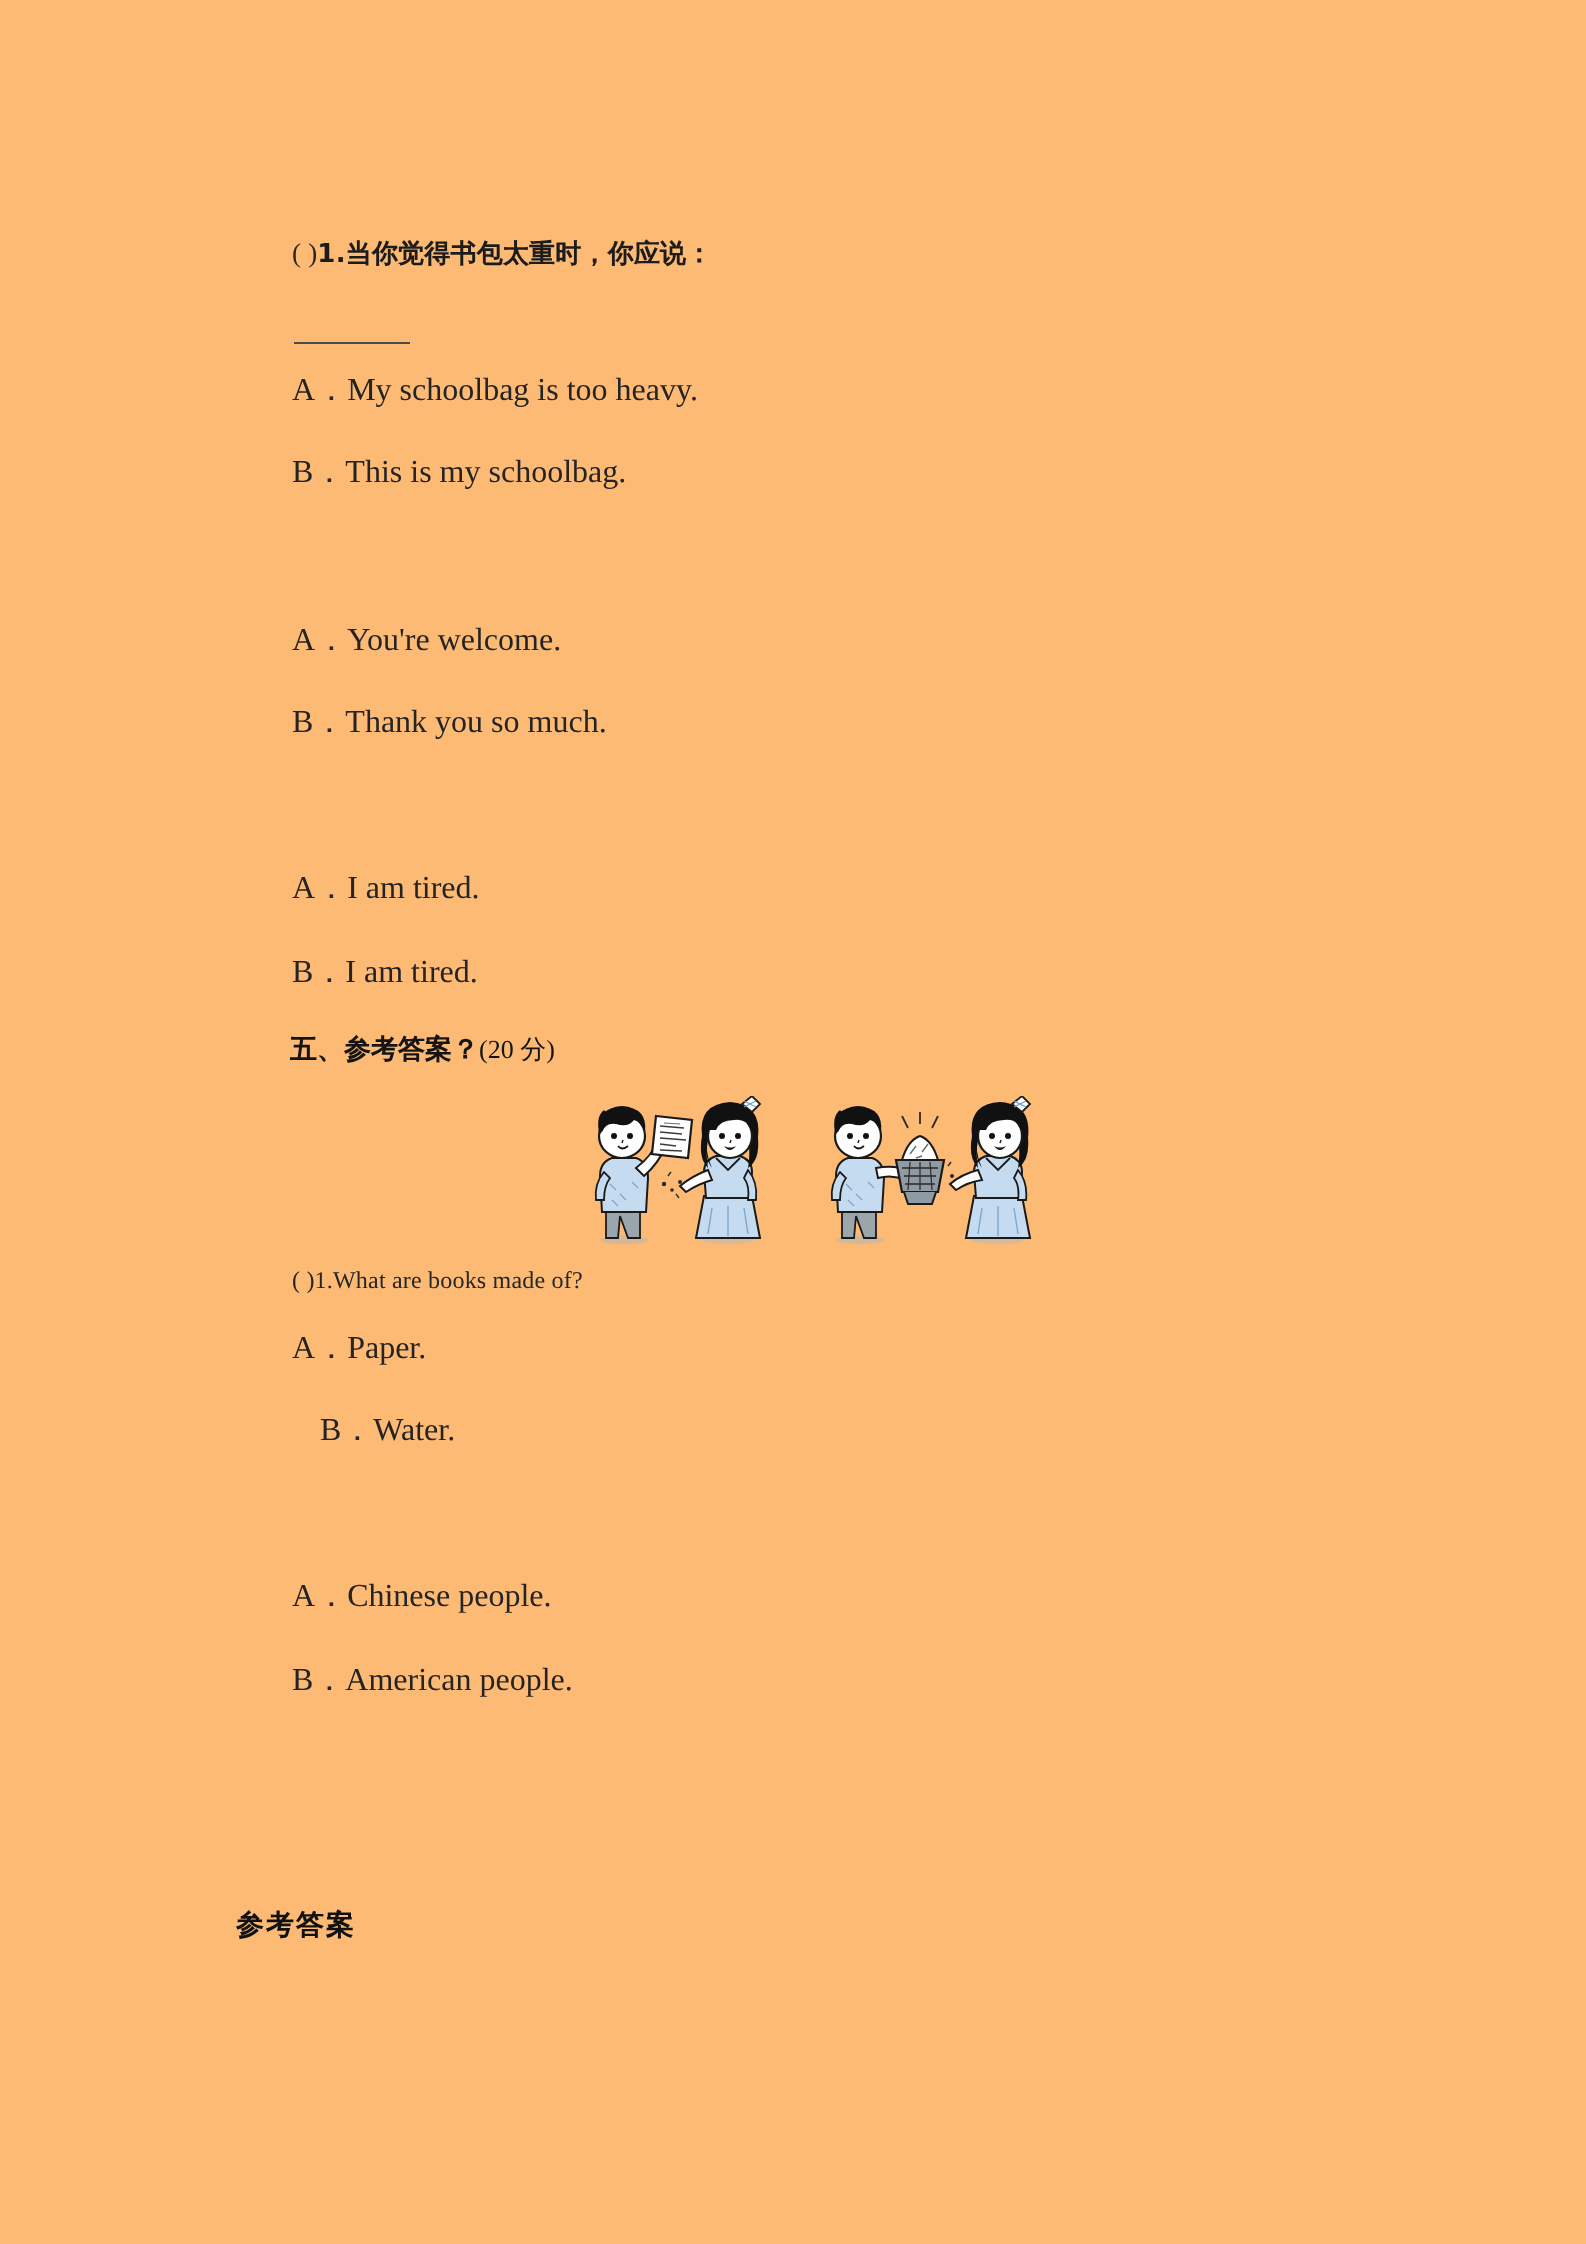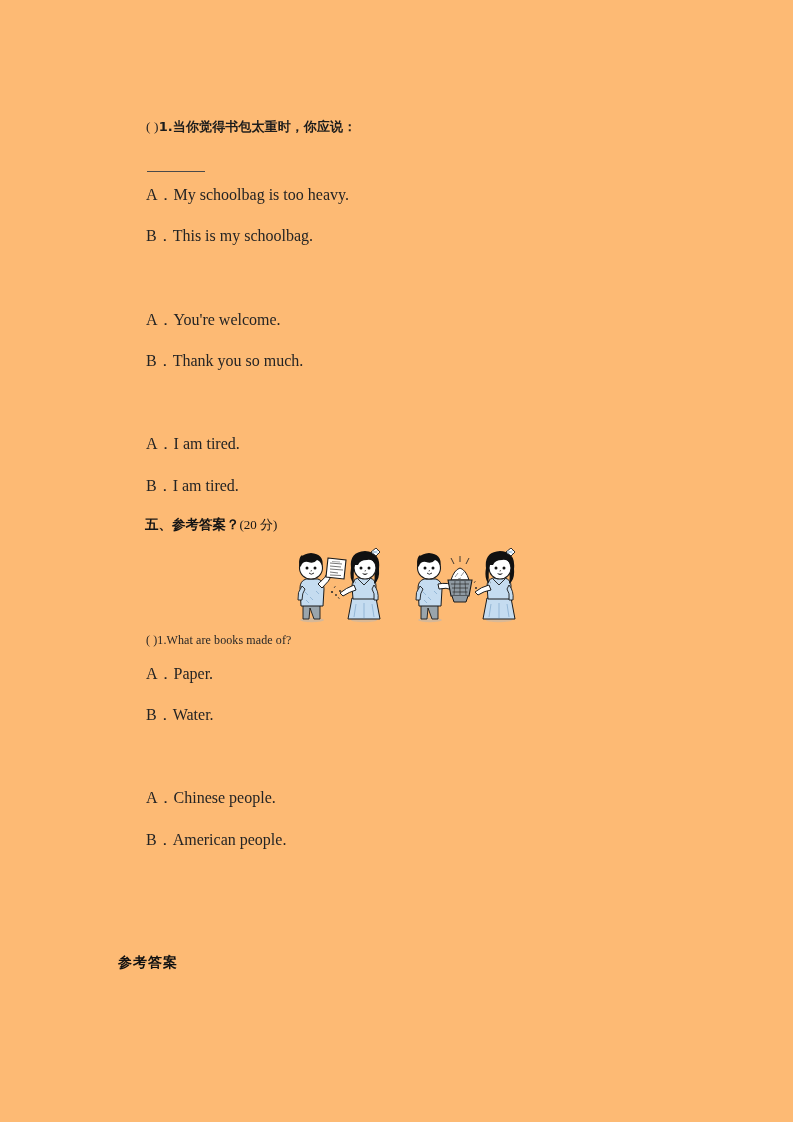--- a/index.html
+++ b/index.html
@@ -296,21 +296,21 @@
   </div>
 
   <div class="line mixed" style="left:146px; top:633px;">
     <span>(        )</span><span>1.</span><span>What are books made of?</span>
   </div>
 
   <div class="option" style="left:146px; top:664px;">
     <span>A</span><span>．</span><span>Paper.</span>
   </div>
 
-  <div class="option" style="left:146px; top:705px;">
+  <div class="option" style="left:160px; top:705px;">
     <span>B</span><span>．</span><span>Water.</span>
   </div>
 
 
   <div class="option" style="left:146px; top:788px;">
     <span>A</span><span>．</span><span>Chinese people.</span>
   </div>
 
   <div class="option" style="left:146px; top:830px;">
     <span>B</span><span>．</span><span>American people.</span>

